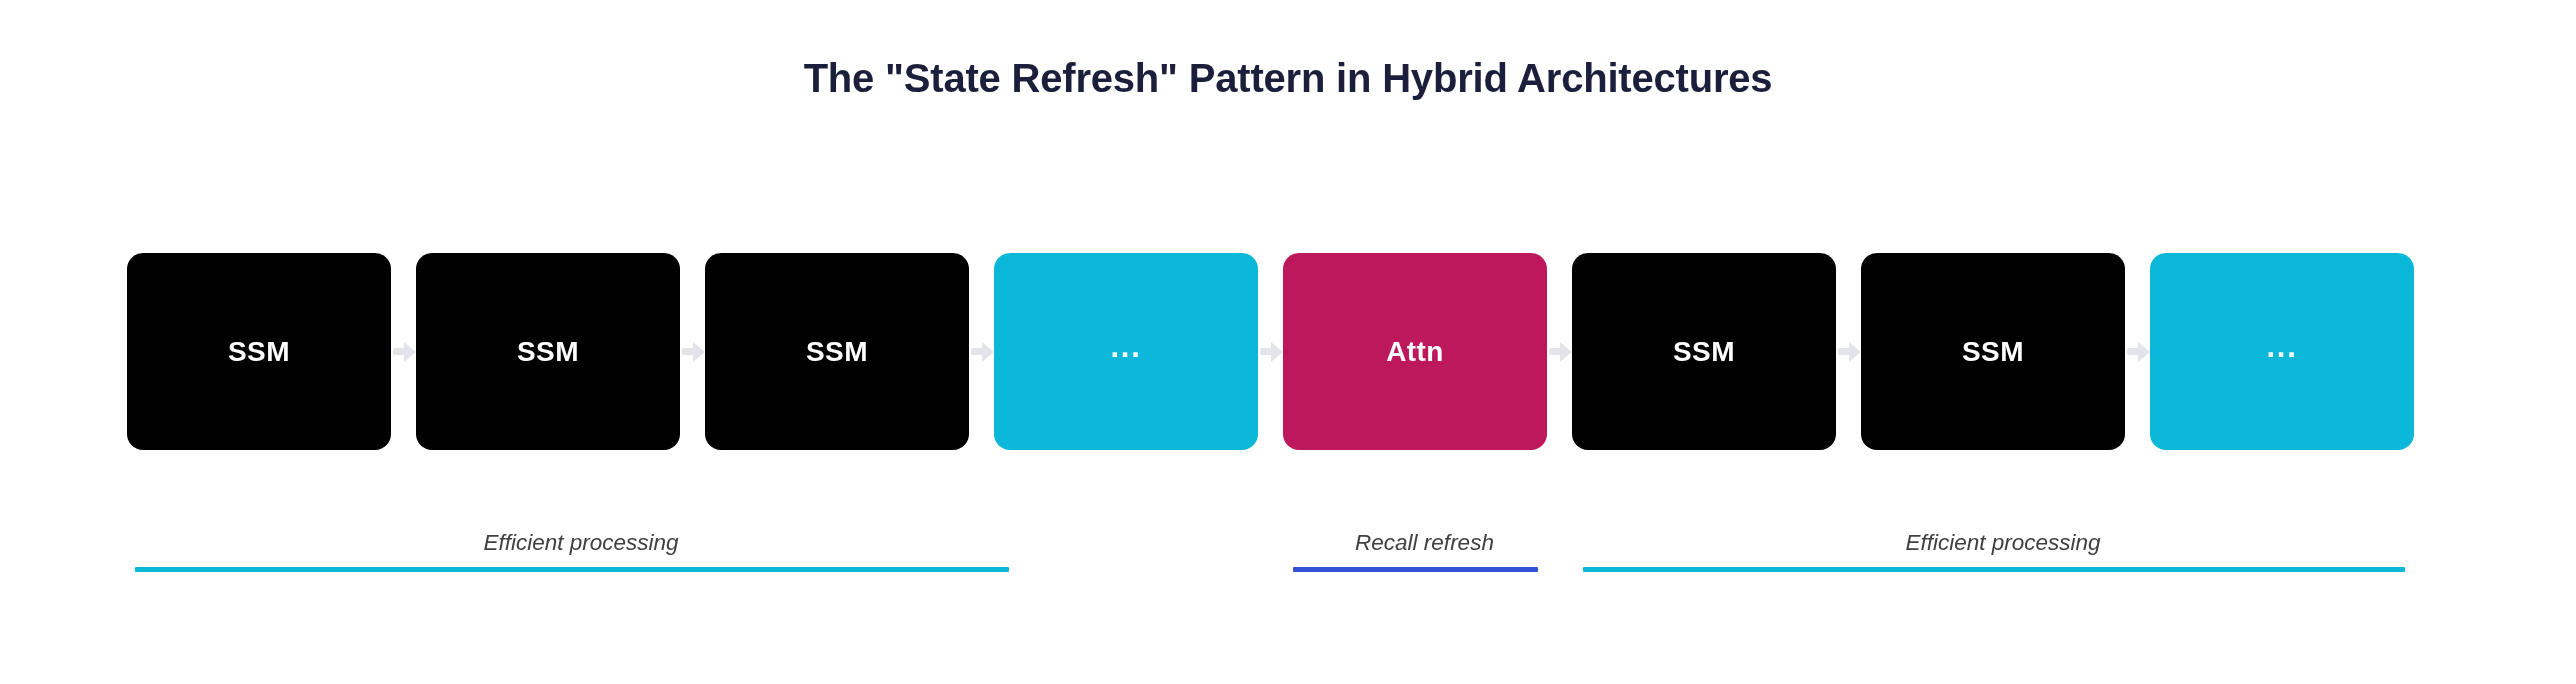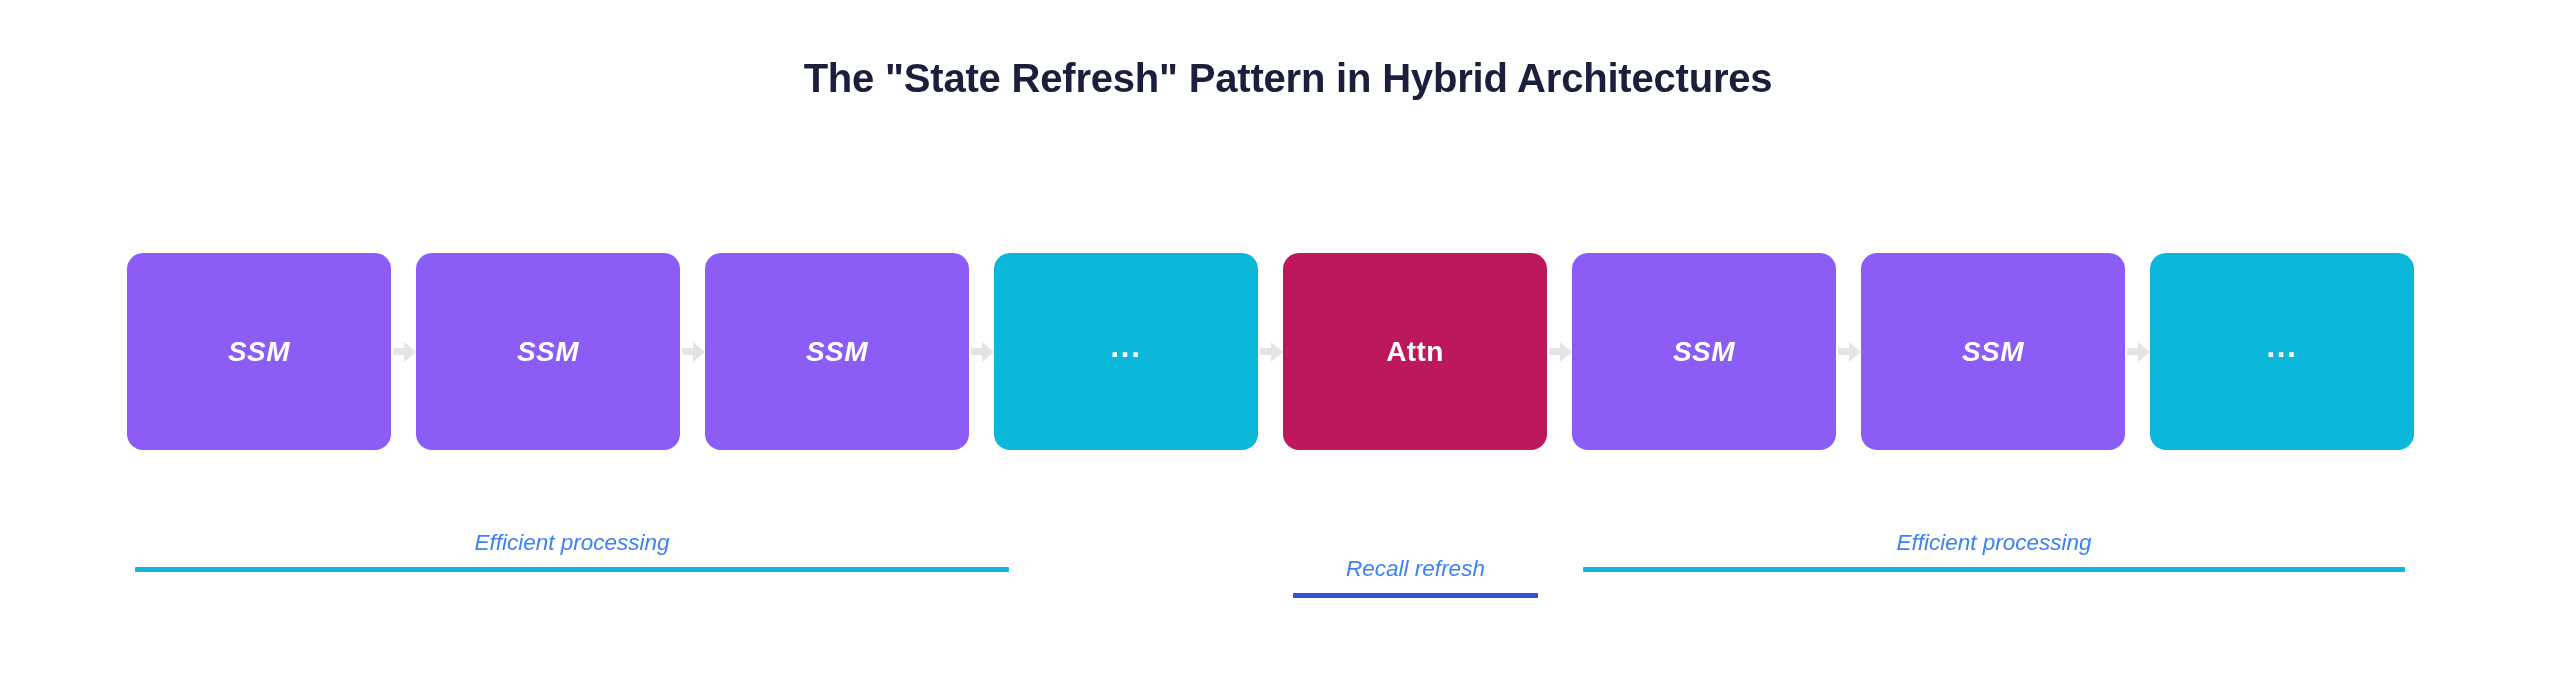--- a/index.html
+++ b/index.html
@@ -61,21 +61,21 @@
     display: flex;
     align-items: center;
     justify-content: center;
     box-sizing: border-box;
     color: #ffffff;
     font-size: 28px;
     font-weight: bold;
     letter-spacing: 0.4px;
     flex: 0 0 auto;
   }
-  .block.ssm  { background: #8b5cf6; font-style: italic; }
+  .block.ssm  { background: #000000; }
   .block.attn { background: #be185d; }
   .block.dots {
     background: #0bb8d9;
     font-size: 31px;
     letter-spacing: 1.8px;
     padding-bottom: 9px;
   }
 
   
   .arrow {
@@ -107,40 +107,40 @@
   }
 
   
   .phase {
     position: absolute;
     top: 530px;
     height: 54px;
   }
   .phase-label {
     position: absolute;
-    left: 0;
+    left: 9px;
     top: 0;
     width: 100%;
     text-align: center;
     font-size: 22.5px;
     font-style: italic;
-    color: #3b82f6;
+    color: #404040;
     white-space: nowrap;
   }
   .phase-bar {
     position: absolute;
     left: 0;
     top: 37px;
     width: 100%;
     height: 5.4px;
     border-radius: 0.9px;
   }
 
   .phase-a { left: 135px;  width: 874px;  }
-  .phase-b { left: 1293px; width: 245px; margin-top: 26px;  }
+  .phase-b { left: 1293px; width: 245px;  }
   .phase-c { left: 1583px; width: 822px;  }
 </style>
 </head>
 <body>
 
 <div id="figure">
 
   <div class="figure-title">The "State Refresh" Pattern in Hybrid Architectures</div>
 
   <div class="block-row">

